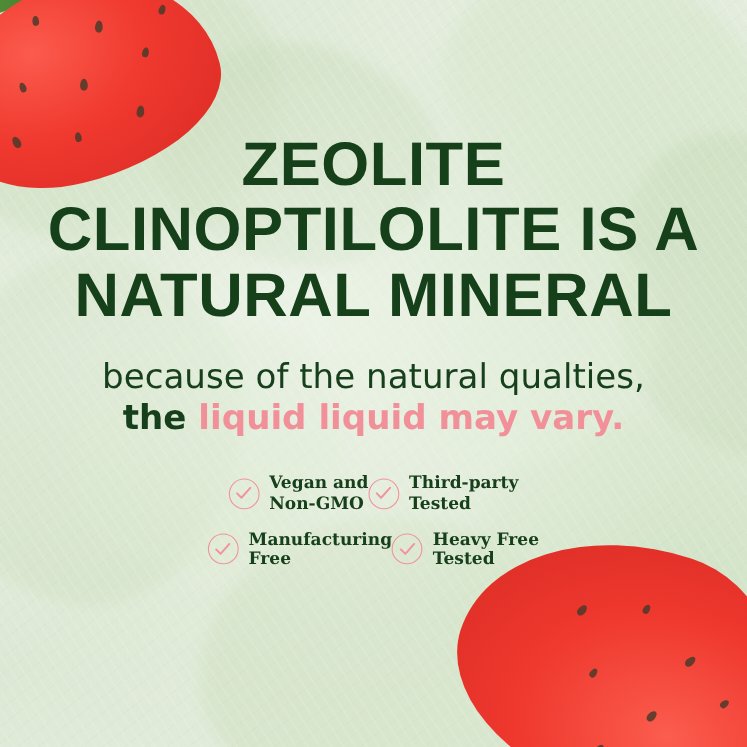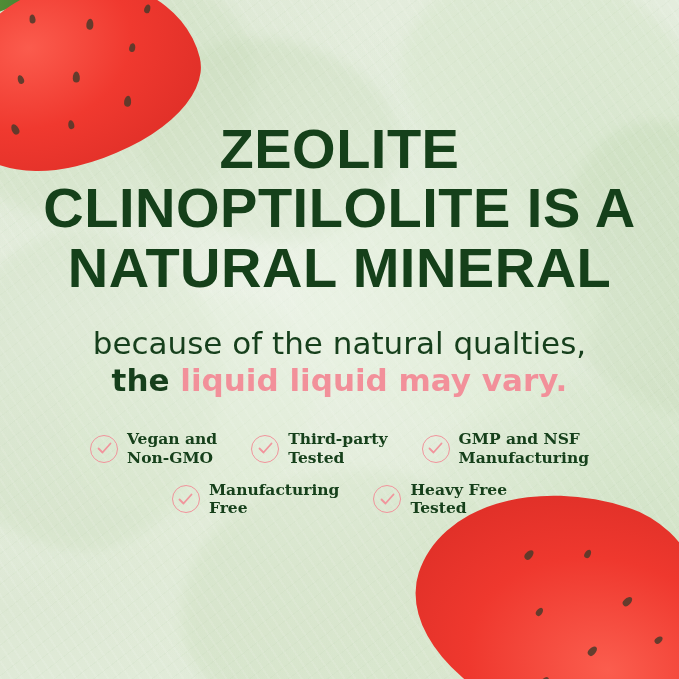--- a/index.html
+++ b/index.html
@@ -159,21 +159,20 @@
     margin-top: 32px;
     width: 640px;
     display: flex;
     flex-direction: column;
     align-items: center;
     gap: 14px;
   }
   .frow {
     display: flex;
     justify-content: center;
-    gap: 34px;
     align-items: center;
   }
   .feature {
     display: flex;
     align-items: center;
     gap: 9px;
   }
   .check-circle {
     flex: 0 0 auto;
     width: 26px; height: 26px;
@@ -269,29 +268,20 @@
         <div class="feature">
           <span class="check-circle">
             <svg width="15" height="13" viewBox="0 0 15 13" aria-hidden="true">
               <path d="M1.5 6.5 L5.5 10.5 L13.5 1.5" fill="none" stroke="#f1949c" stroke-width="1.8" stroke-linecap="round" stroke-linejoin="round"></path>
             </svg>
           </span>
           <span class="feature-label">Third-party
 Tested</span>
         </div>
 
-        <div class="feature">
-          <span class="check-circle">
-            <svg width="15" height="13" viewBox="0 0 15 13" aria-hidden="true">
-              <path d="M1.5 6.5 L5.5 10.5 L13.5 1.5" fill="none" stroke="#f1949c" stroke-width="1.8" stroke-linecap="round" stroke-linejoin="round"></path>
-            </svg>
-          </span>
-          <span class="feature-label">GMP and NSF
-Manufacturing</span>
-        </div>
 
       </div>
 
       <div class="frow">
 
         <div class="feature">
           <span class="check-circle">
             <svg width="15" height="13" viewBox="0 0 15 13" aria-hidden="true">
               <path d="M1.5 6.5 L5.5 10.5 L13.5 1.5" fill="none" stroke="#f1949c" stroke-width="1.8" stroke-linecap="round" stroke-linejoin="round"></path>
             </svg>

